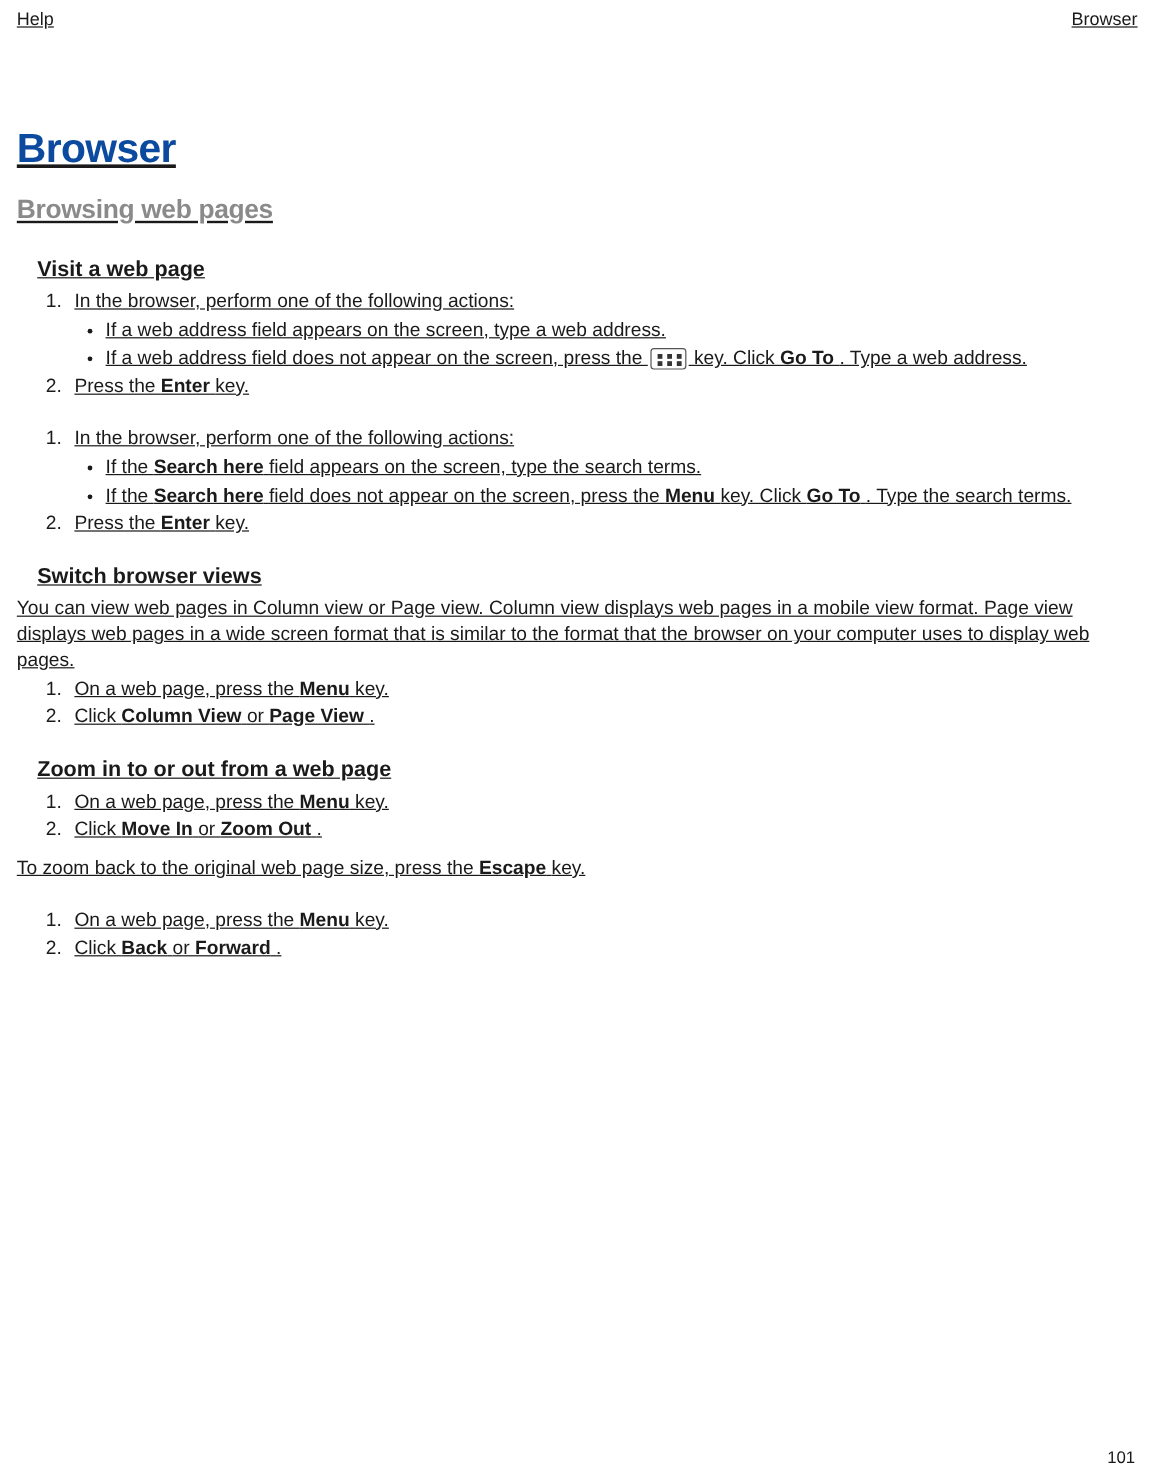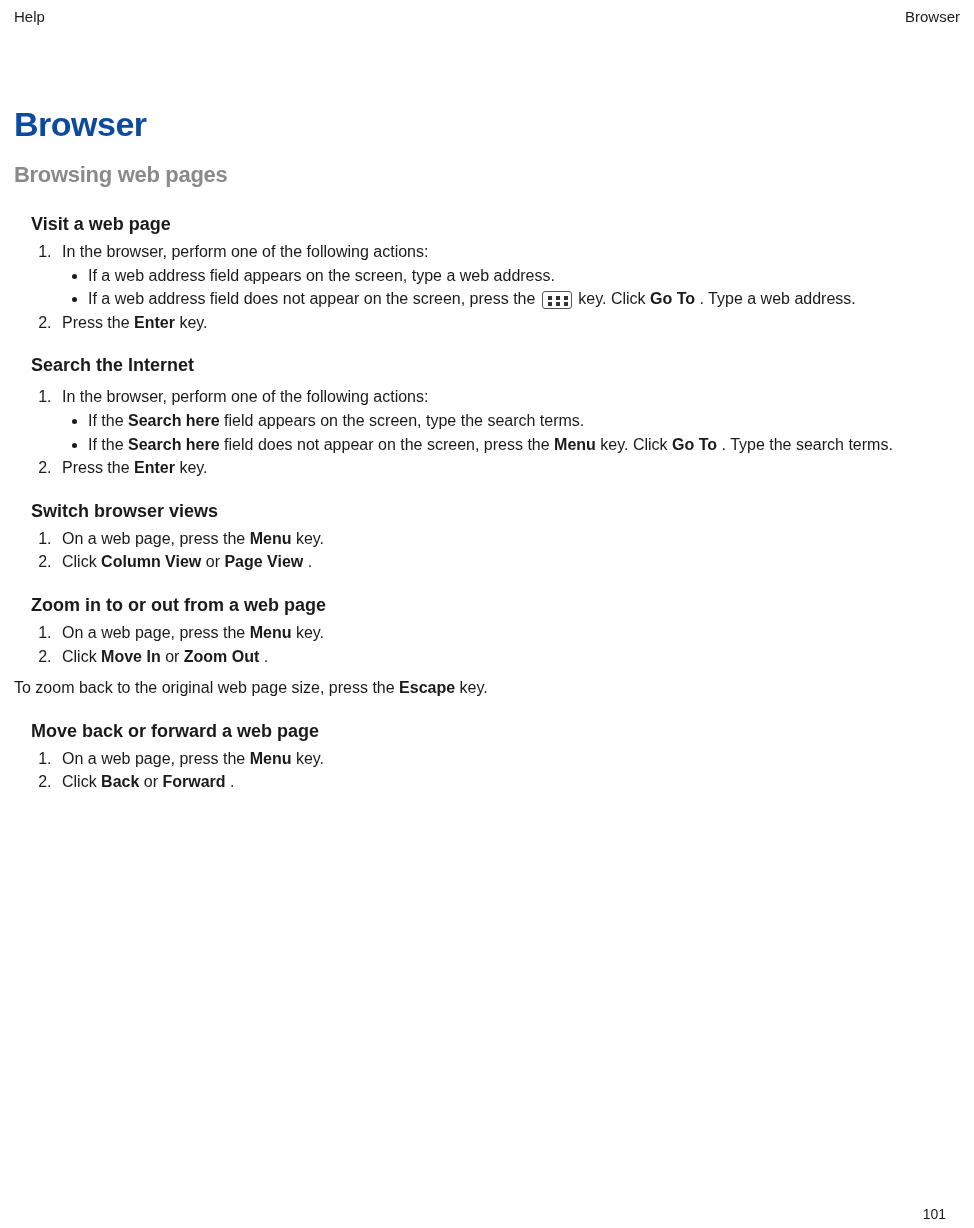--- a/index.html
+++ b/index.html
@@ -8,21 +8,22 @@
     margin: 0;
     padding: 0;
     width: 974px;
     height: 1228px;
     font-family: "Segoe UI", "Helvetica Neue", Arial, sans-serif;
     color: #1a1a1a;
     background: #fff;
     position: relative;
   }
   .page {
-    padding: 8px 14px 0 14px;
+    padding: 8px 26px 0 14px;
+    text-decoration: underline;
   }
   .header-row {
     display: flex;
     justify-content: space-between;
     font-size: 15px;
     color: #1a1a1a;
     margin-bottom: 80px;
   }
   h1.title {
     font-size: 34px;
@@ -144,21 +145,20 @@
       </li>
       <li>
         <span>Press the </span>
         <span class="b">Enter</span>
         <span> key.</span>
       </li>
     </ol>
   </div>
 
   <div class="block">
-    <h4 class="topic">Search the Internet</h4>
     <ol class="spacer-top">
       <li>
         <span>In the browser, perform one of the following actions:</span>
         <ul class="bullets">
           <li>
             <span>If the </span>
             <span class="b">Search here</span>
             <span> field appears on the screen, type the search terms.</span>
           </li>
           <li>
@@ -175,20 +175,21 @@
       <li>
         <span>Press the </span>
         <span class="b">Enter</span>
         <span> key.</span>
       </li>
     </ol>
   </div>
 
   <div class="block">
     <h4 class="topic">Switch browser views</h4>
+    <p>You can view web pages in Column view or Page view. Column view displays web pages in a mobile view format. Page view displays web pages in a wide screen format that is similar to the format that the browser on your computer uses to display web pages.</p>
     <ol>
       <li>
         <span>On a web page, press the </span>
         <span class="b">Menu</span>
         <span> key.</span>
       </li>
       <li>
         <span>Click </span>
         <span class="b">Column View</span>
         <span> or </span>
@@ -215,21 +216,20 @@
       </li>
     </ol>
     <p class="spacer-top">
       <span>To zoom back to the original web page size, press the </span>
       <span class="b">Escape</span>
       <span> key.</span>
     </p>
   </div>
 
   <div class="block">
-    <h4 class="topic">Move back or forward a web page</h4>
     <ol>
       <li>
         <span>On a web page, press the </span>
         <span class="b">Menu</span>
         <span> key.</span>
       </li>
       <li>
         <span>Click </span>
         <span class="b">Back</span>
         <span> or </span>

